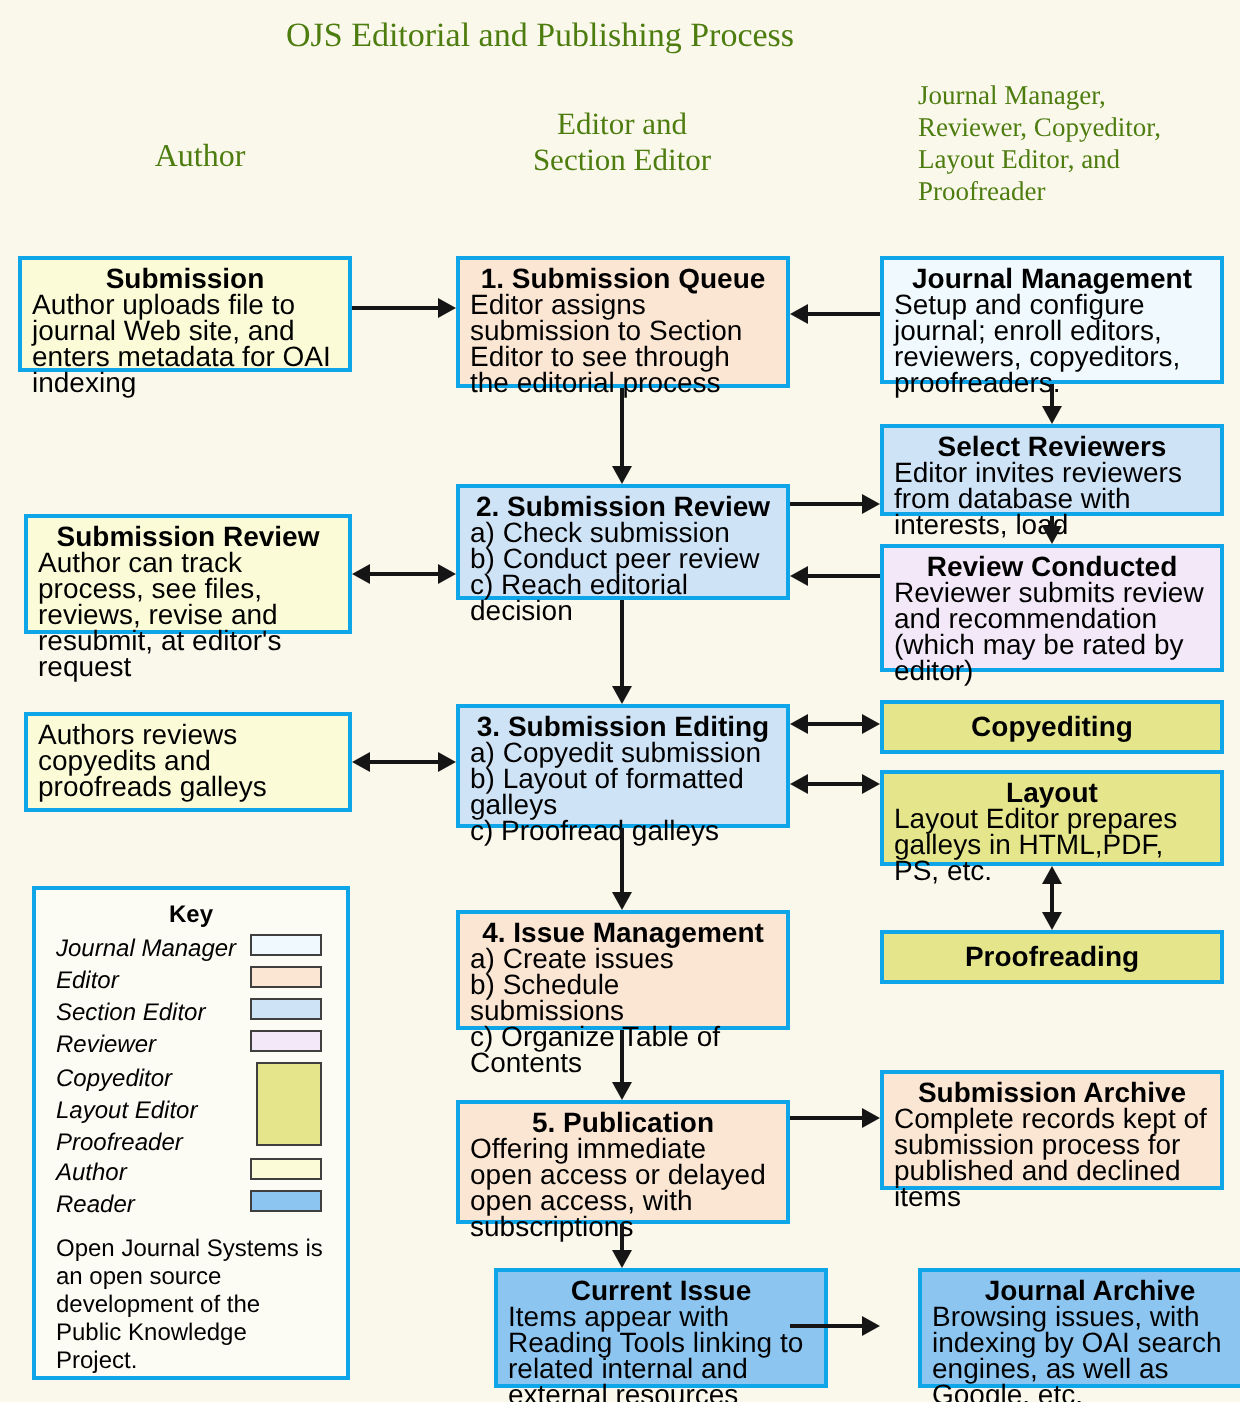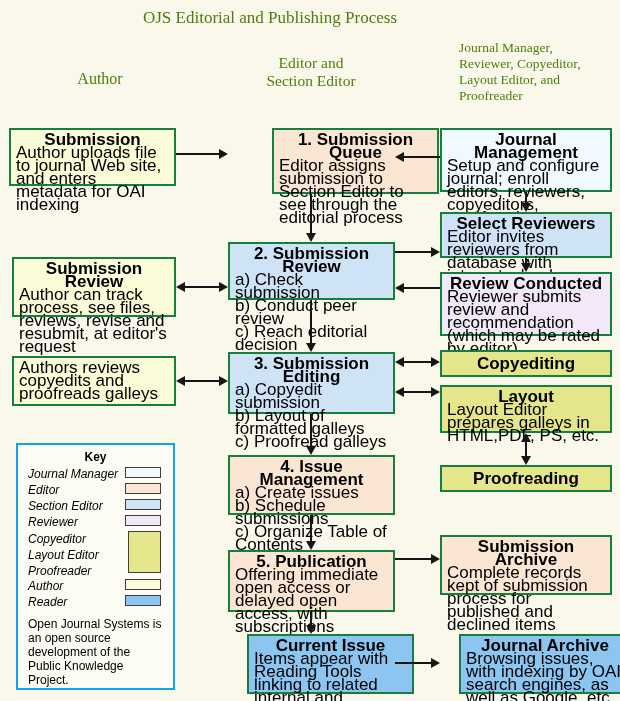--- a/index.html
+++ b/index.html
@@ -5,22 +5,22 @@
   html,body{margin:0;padding:0;}
   #stage{
     position:relative;width:620px;height:701px;
     background:#FAF8EB;overflow:hidden;
     font-family:"Liberation Sans",sans-serif;color:#000;
   }
   .serif{font-family:"Liberation Serif",serif;}
   .hdr{position:absolute;white-space:pre-line;color:#4d7c0f;}
   .box{
     position:absolute;box-sizing:border-box;
-    border:2px solid #15803d;
-    font-size:17px;line-height:13px;
+    border:2px solid #0ea5e9;
+    font-size:14px;line-height:13px;
     padding:3px 5px 2px 5px;
   }
   .box .t{font-weight:bold;text-align:center;}
   .box .b{white-space:pre-line;text-align:left;}
   .titleonly{display:flex;align-items:center;justify-content:center;padding:0;}
   .titleonly .t{width:100%;}
   .c-author{background:#FBFBD7;}
   .c-editor{background:#FBE5D3;}
   .c-se{background:#CFE3F6;}
   .c-jm{background:#F0F9FE;}
@@ -68,21 +68,21 @@
     <div class="b">Author uploads file to journal Web site, and enters metadata for OAI indexing</div>
   </div>
   <div class="box c-author" style="left:12px;top:257px;width:164px;height:60px;">
     <div class="t">Submission Review</div>
     <div class="b">Author can track process, see files, reviews, revise and resubmit, at editor's request</div>
   </div>
   <div class="box c-author" style="left:12px;top:356px;width:164px;height:50px;">
     <div class="b">Authors reviews copyedits and proofreads galleys</div>
   </div>
 
-  <div class="box c-editor" style="left:228px;top:128px;width:167px;height:66px;margin-left:44px;">
+  <div class="box c-editor" style="left:228px;top:128px;width:167px;height:66px;">
     <div class="t">1. Submission Queue</div>
     <div class="b">Editor assigns submission to Section Editor to see through the editorial process</div>
   </div>
   <div class="box c-se" style="left:228px;top:242px;width:167px;height:58px;">
     <div class="t">2. Submission Review</div>
     <div class="b">a) Check submission
 b) Conduct peer review
 c) Reach editorial decision</div>
   </div>
   <div class="box c-se" style="left:228px;top:352px;width:167px;height:62px;">

